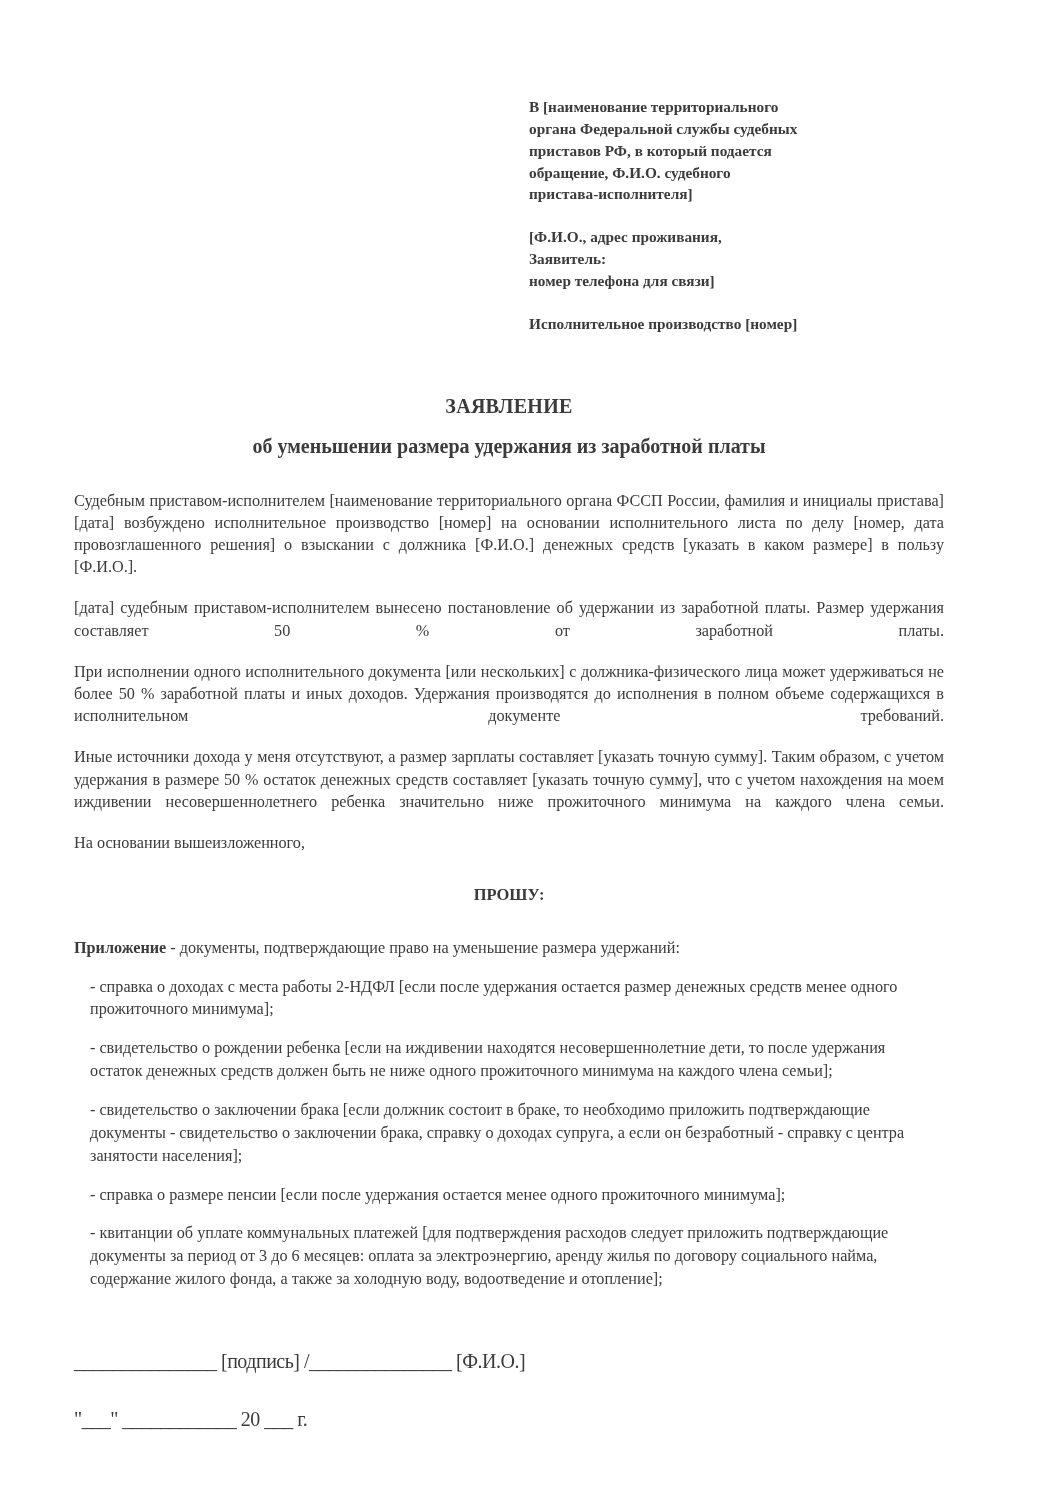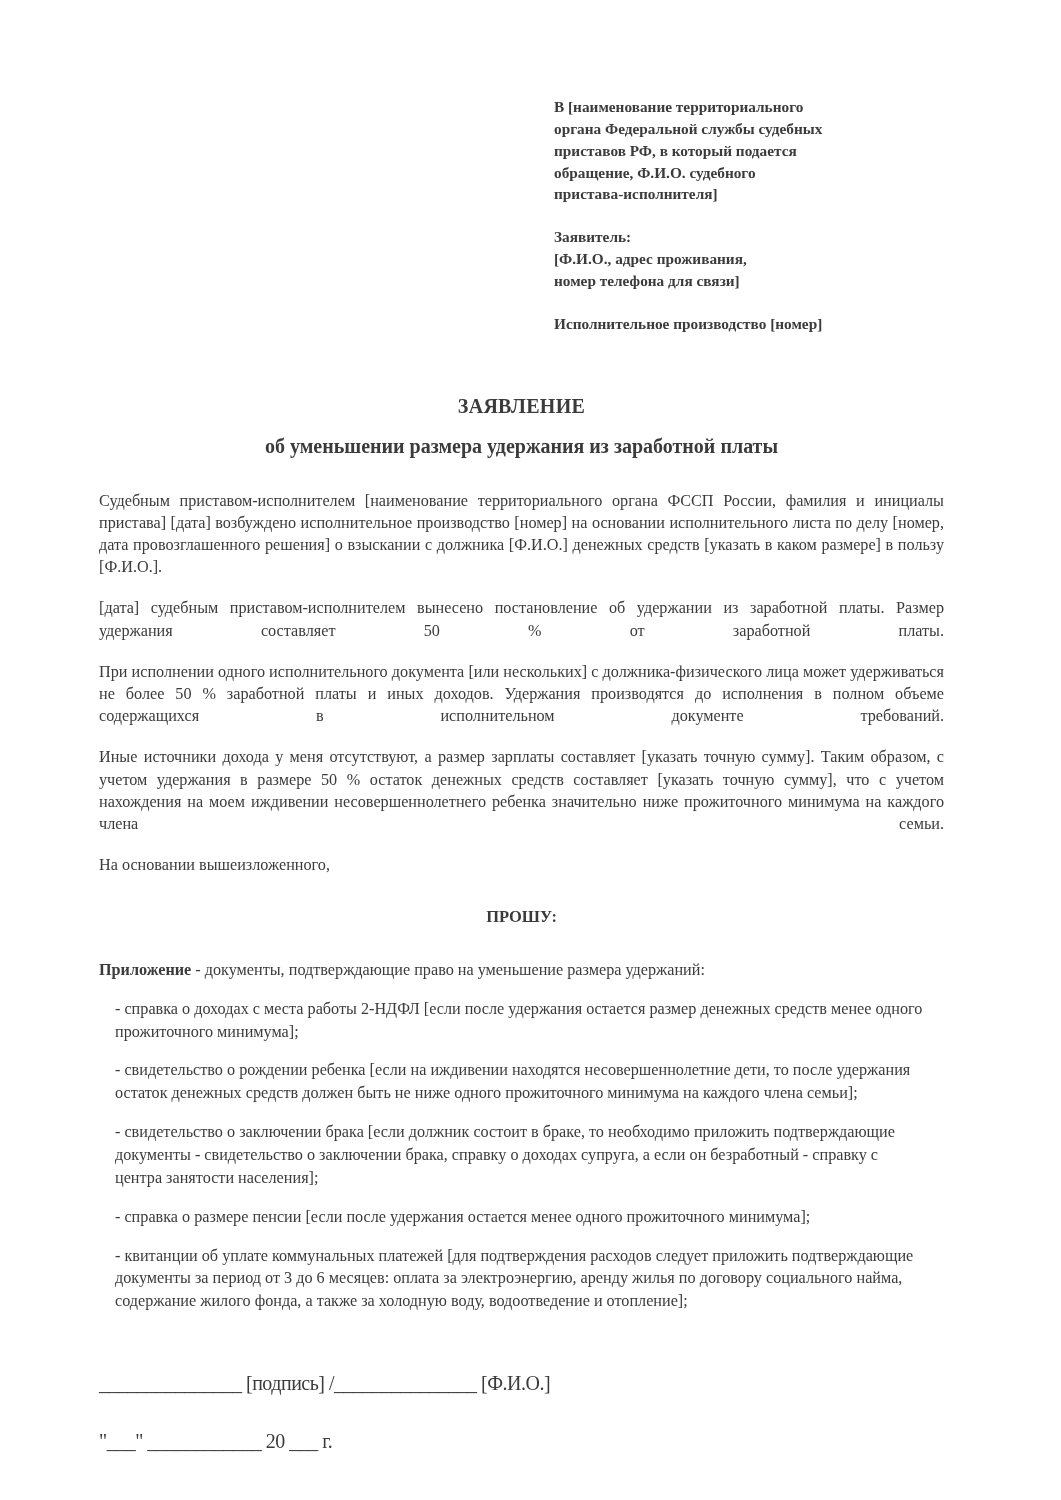--- a/index.html
+++ b/index.html
@@ -14,21 +14,21 @@
     font-family: "Liberation Serif", "DejaVu Serif", serif;
     color: #3b3b3b;
     -webkit-font-smoothing: antialiased;
   }
   .page {
     position: relative;
     width: 1061px;
     height: 1500px;
     background: #ffffff;
     box-sizing: border-box;
-    padding: 0 117px 0 99px;
+    padding: 0 117px 0 74px;
   }
 
   
   .addressee-block {
     padding-top: 96px;
     margin-left: 455px;
     width: 340px;
     font-weight: bold;
     font-size: 15.3px;
     line-height: 1.43;
@@ -130,22 +130,22 @@
 
 <div class="page">
 
   <div class="addressee-block">
     <p>В [наименование территориального</p>
     <p>органа Федеральной службы судебных</p>
     <p>приставов РФ, в который подается</p>
     <p>обращение, Ф.И.О. судебного</p>
     <p>пристава-исполнителя]</p>
     <div class="spacer-line"></div>
+    <p>[Ф.И.О., адрес проживания,</p>
     <p>Заявитель:</p>
-    <p>[Ф.И.О., адрес проживания,</p>
     <p>номер телефона для связи]</p>
     <div class="spacer-line"></div>
     <p>Исполнительное производство [номер]</p>
   </div>
 
   <div class="title-block">
     <div class="doc-title">ЗАЯВЛЕНИЕ</div>
     <div class="doc-subtitle">об уменьшении размера удержания из заработной платы</div>
   </div>
 

